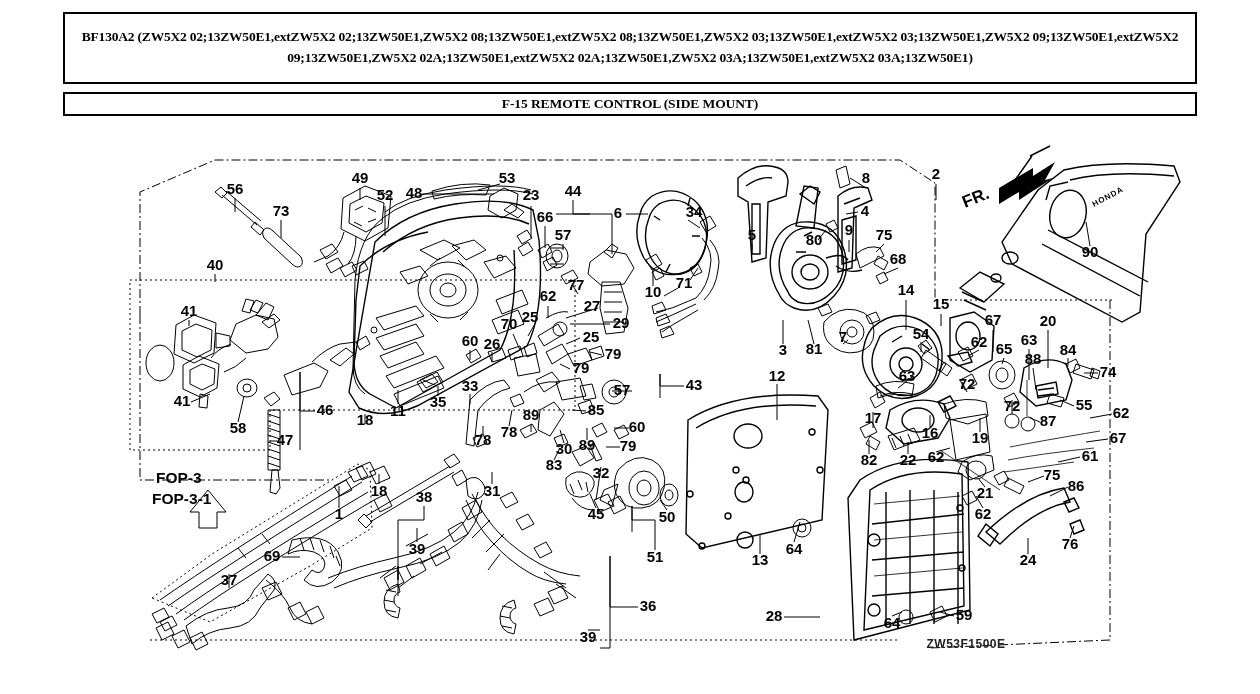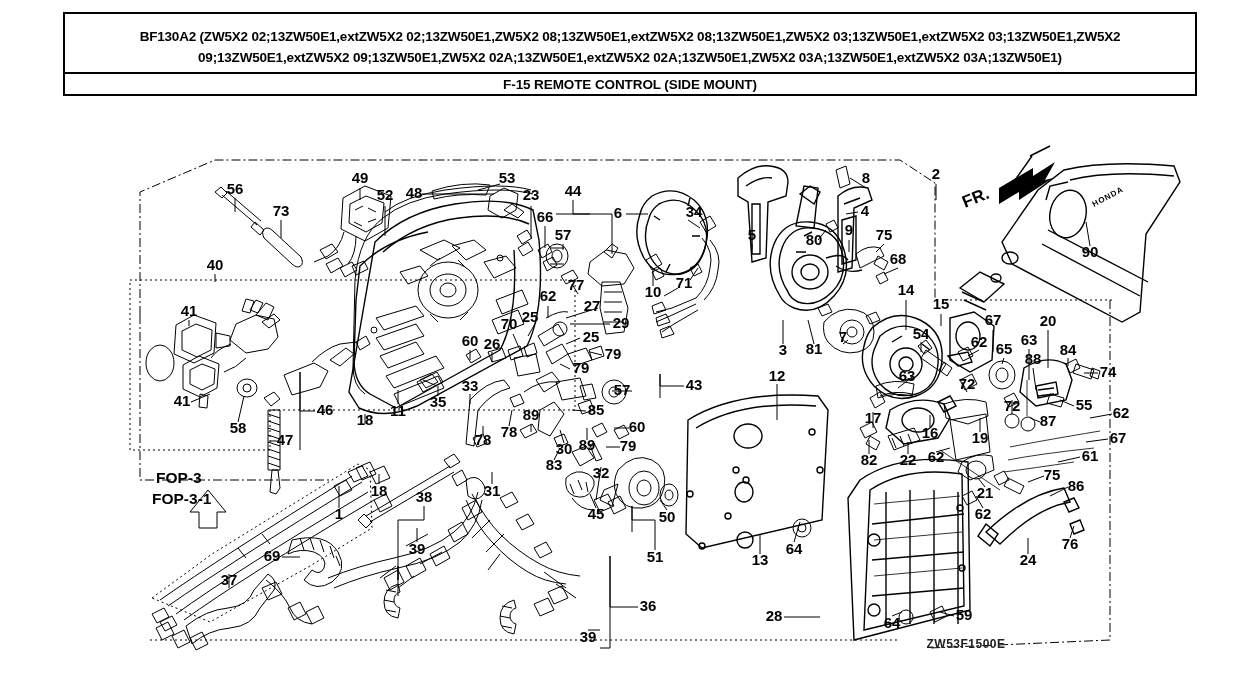--- a/index.html
+++ b/index.html
@@ -17,30 +17,31 @@
   .title-box{
     position:absolute;
     border:2px solid #000;
     background:#fff;
     box-sizing:border-box;
     display:flex;
     align-items:center;
     justify-content:center;
     text-align:center;
     font-weight:bold;
+    font-family:Liberation Serif, serif;
   }
   #title-main{
     left:63px;top:12px;width:1134px;height:72px;
     font-size:13.5px;
     line-height:1.55;
     padding:2px 6px;
     letter-spacing:-0.2px;
   }
   #title-sub{
-    left:63px;top:72px;width:1134px;height:24px;
+    left:63px;top:92px;width:1134px;height:24px;
     font-size:13.5px;
     letter-spacing:-0.1px;
   }
 
   
   #diagram{position:absolute;left:0;top:118px;width:1260px;height:576px;}
   #diagram svg{display:block;}
 
   
   .num{

